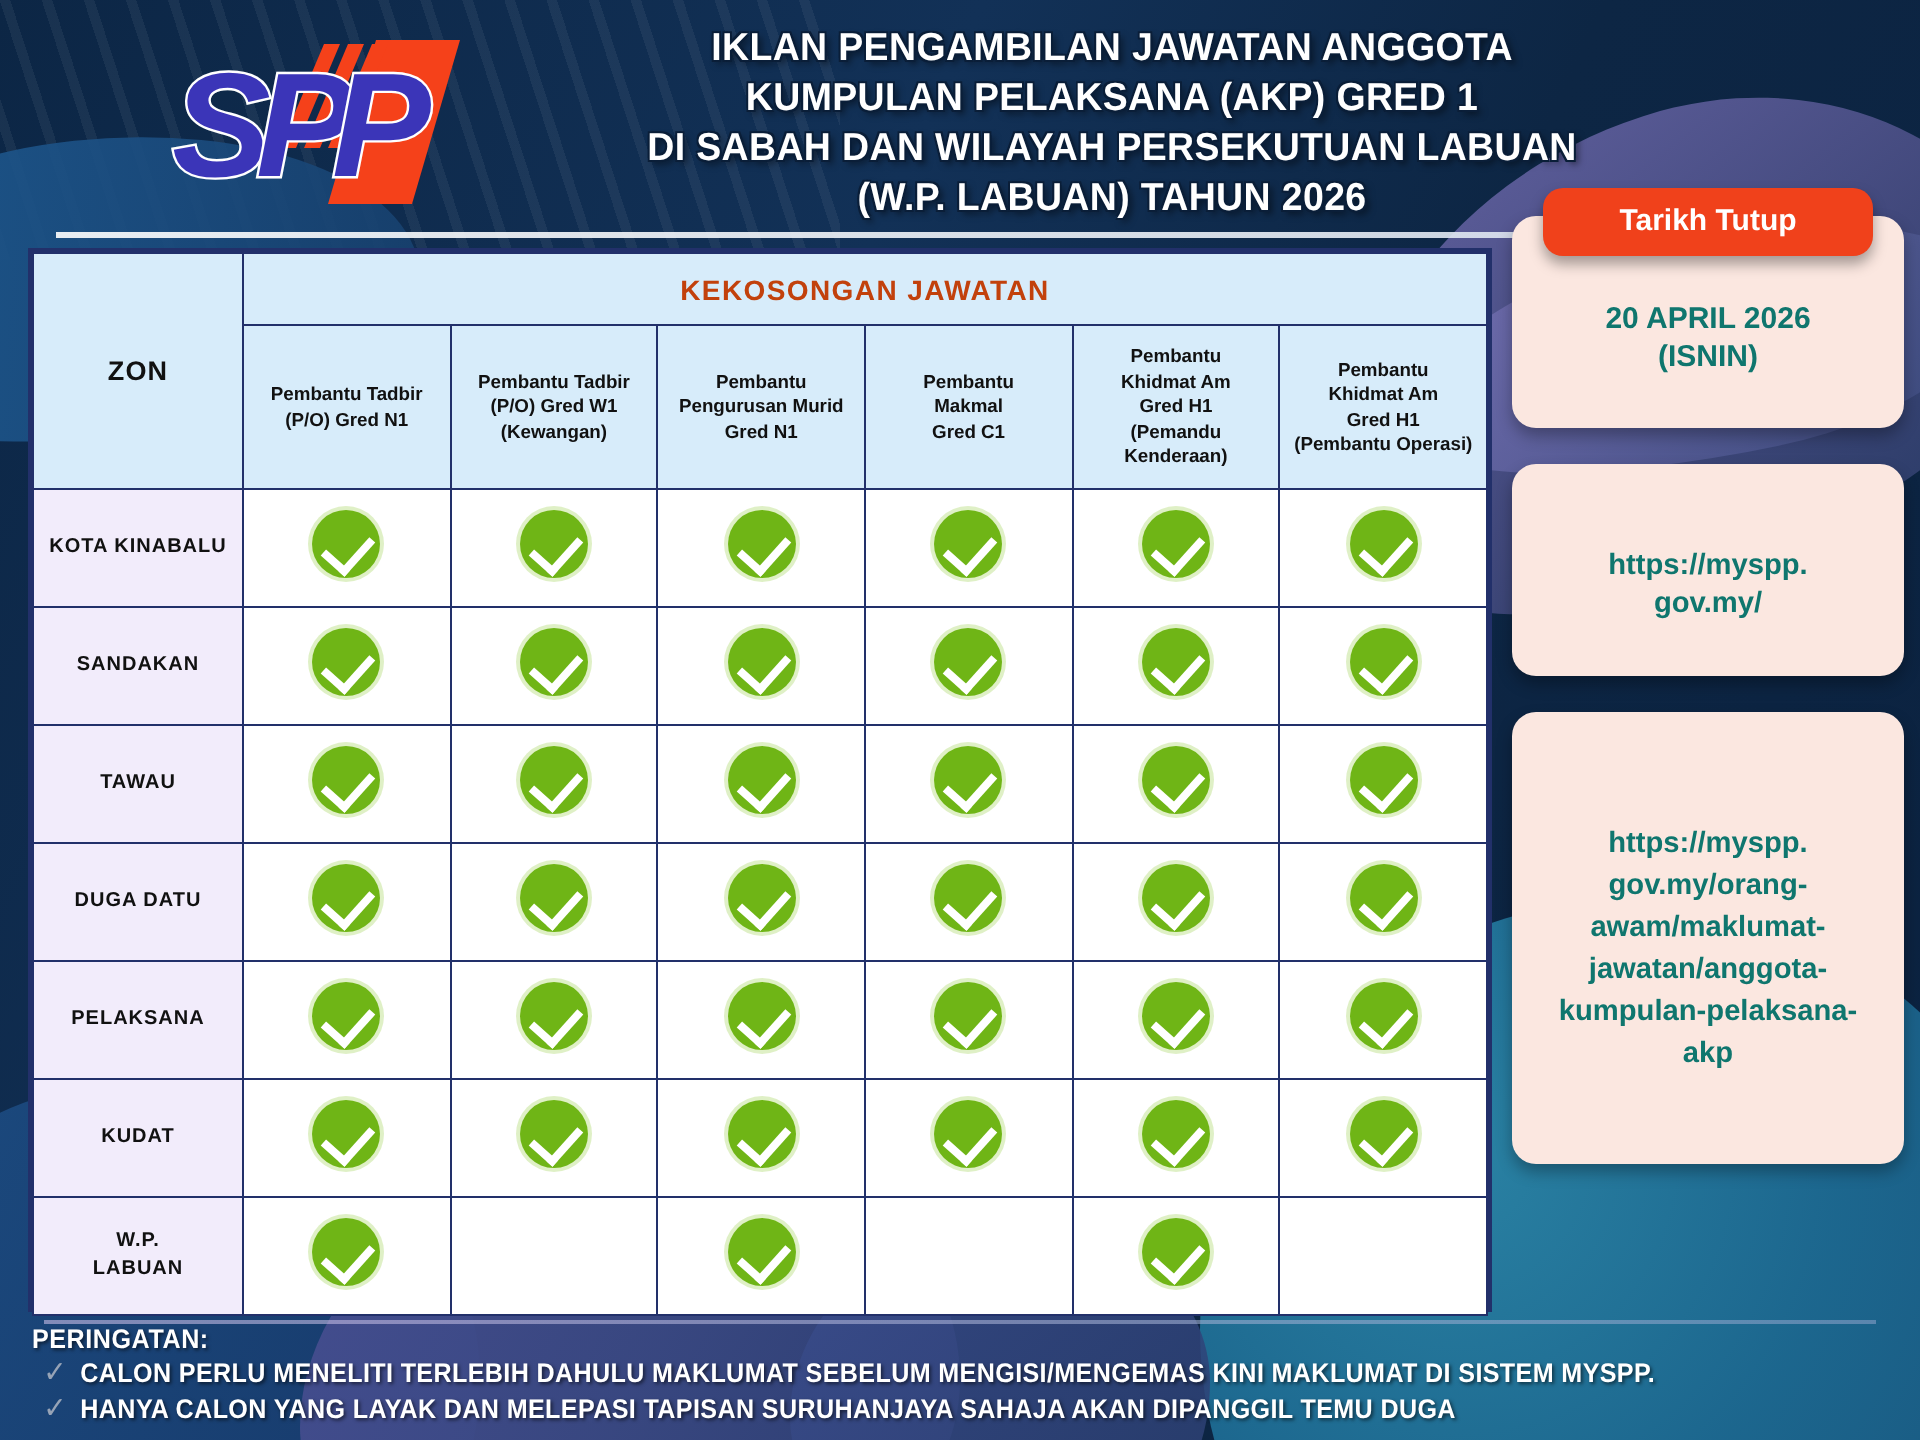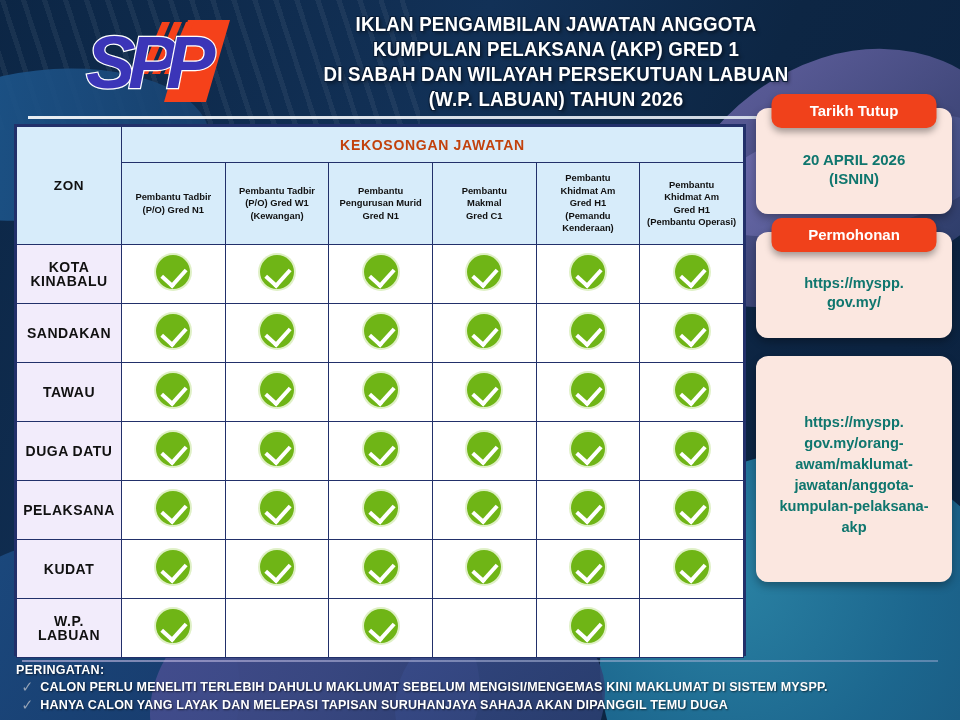--- a/index.html
+++ b/index.html
@@ -134,21 +134,21 @@
     color:#111111;
     font-size:9.4px;
     font-weight:bold;
     line-height:12.5px;
     height:82px;
     padding:2px 3px;
   }
   td.zone-cell{
     background:#f2ecfb;
     color:#111111;
-    font-size:14px;
+    font-size:10px;
     font-weight:bold;
     letter-spacing:.5px;
     line-height:14px;
   }
   td.mark-cell{ background:#ffffff; height:59px; }
   .tick{
     display:inline-block;
     width:34px; height:34px;
     border-radius:50%;
     background:#6fb516;
@@ -361,21 +361,20 @@
 </div>
 
 <div id="cards">
 
   <div class="card" id="card-date">
     <div class="card-badge">Tarikh Tutup</div>
     <div class="card-body" id="card0body">20 APRIL 2026<br>(ISNIN)</div>
   </div>
 
   <div class="card" id="card-apply">
-    <div class="card-badge">Permohonan</div>
     <div class="card-body" id="card1body">https://myspp.<br>gov.my/</div>
   </div>
 
   <div class="card" id="card-info">
     <div class="card-body" id="card2body">https://myspp.<br>gov.my/orang-<br>awam/maklumat-<br>jawatan/anggota-<br>kumpulan-pelaksana-<br>akp</div>
   </div>
 </div>
 
 <div id="footer">
   <div class="peringatan">PERINGATAN:</div>

